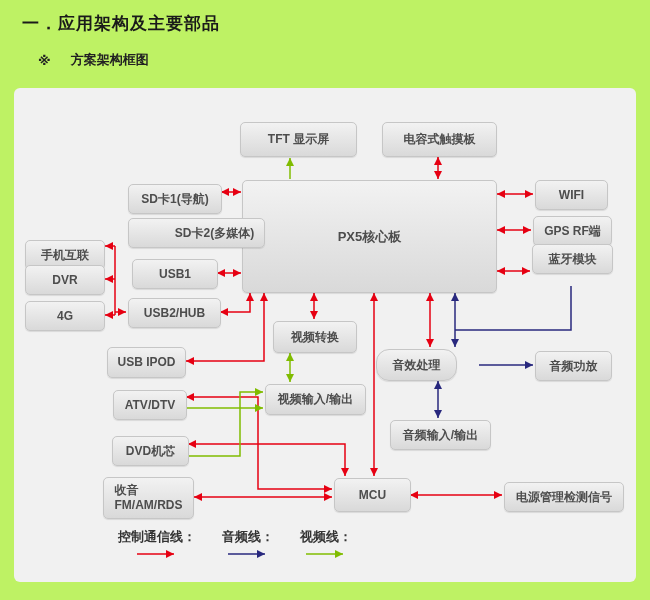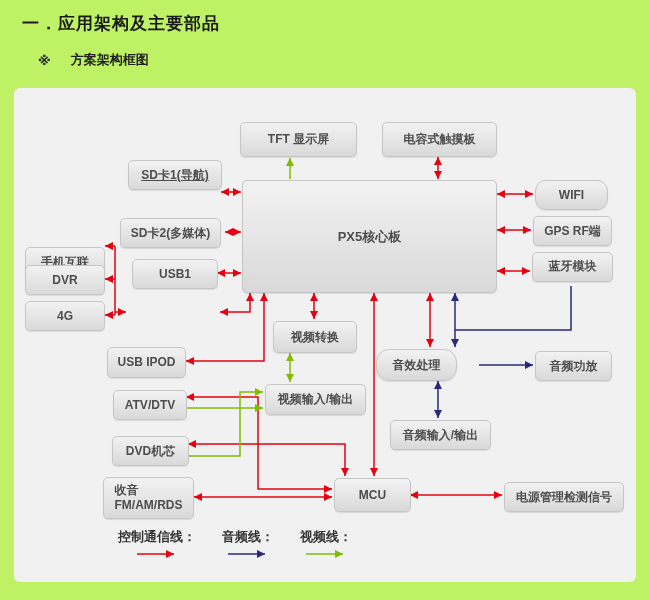--- a/index.html
+++ b/index.html
@@ -77,31 +77,32 @@
     <path class="g" d="M290 179 V158" marker-end="url(#mg)"></path>
     <path class="g" d="M186 408 H263" marker-end="url(#mg)"></path>
     <path class="g" d="M188 456 H240 V392 H263" marker-end="url(#mg)"></path>
     <path class="g" d="M290 353 V382" marker-start="url(#mg)" marker-end="url(#mg)"></path>
   </svg>
 
   <div class="node" style="left:240px;top:122px;width:115px;height:33px;">TFT 显示屏</div>
   <div class="node" style="left:382px;top:122px;width:113px;height:33px;">电容式触摸板</div>
   <div class="node big" style="left:242px;top:180px;width:253px;height:111px;">PX5核心板</div>
 
-  <div class="node" style="left:128px;top:160px;width:92px;height:28px;text-decoration:underline;">SD卡1(导航)</div>
-  <div class="node" style="left:120px;top:218px;width:99px;height:28px;">SD卡2(多媒体)</div>
+  <div class="node" style="left:128px;top:184px;width:92px;height:28px;">SD卡1(导航)</div>
+  <div class="node" style="left:128px;top:218px;width:99px;height:28px;padding-left:36px;">SD卡2(多媒体)</div>
   <div class="node" style="left:132px;top:259px;width:84px;height:28px;">USB1</div>
+  <div class="node" style="left:128px;top:298px;width:91px;height:28px;">USB2/HUB</div>
 
-  <div class="node" style="left:25px;top:247px;width:78px;height:28px;">手机互联</div>
+  <div class="node" style="left:25px;top:240px;width:78px;height:28px;">手机互联</div>
   <div class="node" style="left:25px;top:265px;width:78px;height:28px;">DVR</div>
   <div class="node" style="left:25px;top:301px;width:78px;height:28px;">4G</div>
 
-  <div class="node" style="left:535px;top:180px;width:71px;height:28px;border-radius:11px;">WIFI</div>
+  <div class="node" style="left:535px;top:180px;width:71px;height:28px;">WIFI</div>
   <div class="node" style="left:533px;top:216px;width:77px;height:28px;">GPS RF端</div>
-  <div class="node" style="left:532px;top:252px;width:79px;height:28px;font-family:Liberation Mono, monospace;">蓝牙模块</div>
+  <div class="node" style="left:532px;top:244px;width:79px;height:28px;">蓝牙模块</div>
 
   <div class="node" style="left:273px;top:321px;width:82px;height:30px;">视频转换</div>
   <div class="node" style="left:107px;top:347px;width:77px;height:29px;">USB IPOD</div>
   <div class="node" style="left:265px;top:384px;width:99px;height:29px;">视频输入/输出</div>
   <div class="node" style="left:113px;top:390px;width:72px;height:28px;">ATV/DTV</div>
   <div class="node" style="left:112px;top:436px;width:75px;height:28px;">DVD机芯</div>
 
   <div class="node" style="left:103px;top:477px;width:89px;height:40px;">
     <span class="two-line">
       <span>收音</span>

